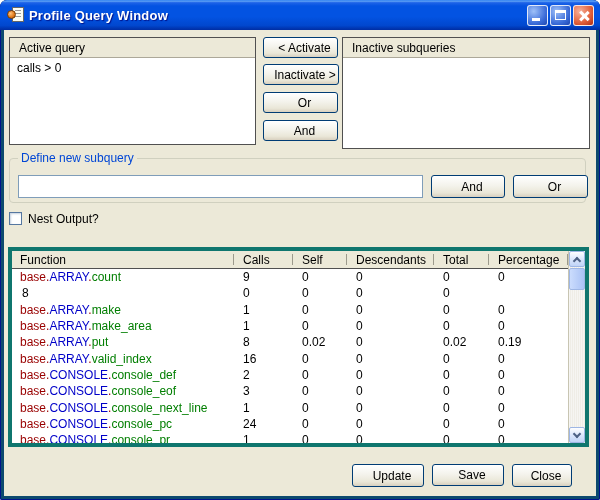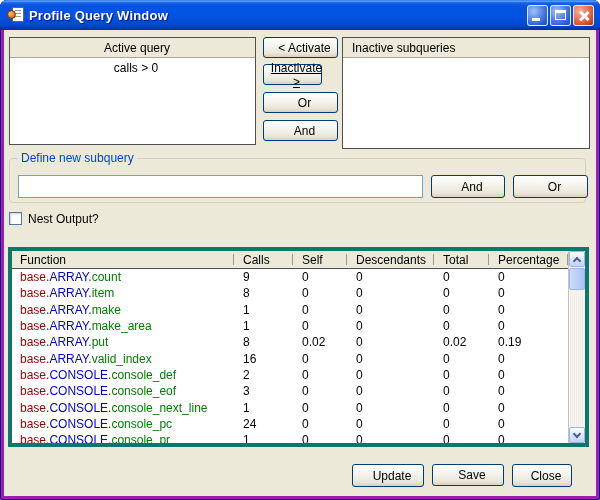--- a/index.html
+++ b/index.html
@@ -1,21 +1,21 @@
 <!DOCTYPE html>
 <html style="--pkg-color: #990000; --cls-color: #0000C8; --mth-color: #007E00;"><head>
 <meta charset="utf-8">
 <style>
   * { margin:0; padding:0; box-sizing:border-box; }
   html,body { background:#fff; }
   body { font-family:"Liberation Sans", sans-serif; }
 
   .window {
     position:relative; width:600px; height:500px;
-    background:#a21caf; border-radius:7px 7px 2px 2px; overflow:hidden;
+    background:#0c4a6e; border-radius:7px 7px 2px 2px; overflow:hidden;
     box-shadow: inset 0 0 0 1px #00138C;
   }
 
   
   .titlebar {
     position:absolute; top:0; left:0; right:0; height:30px;
     background:linear-gradient(180deg,#2A7DF0 0%,#5EA1F5 4%,#1E63E8 9%,#0353E2 20%,#0353E2 55%,#0147CE 85%,#0030A8 98%);
     display:flex; align-items:center; padding:0 6px 0 7px;
   }
   .title-text { color:#fff; font-weight:bold; font-size:13px; letter-spacing:.2px;
@@ -119,29 +119,29 @@
         </span>
       <span class="winbtn blue">
           <span class="glyph-max"></span>
         </span>
       <span class="winbtn red"><span class="glyph-close"></span></span>
     </span>
   </div>
 
   <div class="client">
 
-    <div class="panel" style="left:5px; top:7px; width:247px; height:108px;text-align:center;">
+    <div class="panel" style="left:5px; top:7px; width:247px; height:108px;">
       <div class="panel-header">Active query</div>
       <div class="panel-body">
         <div class="panel-item">calls &gt; 0</div>
       </div>
     </div>
 
     <div class="xpbtn" style="left:259px; top:7px;  width:75px; height:21px;">&lt; Activate</div>
-    <div class="xpbtn" style="left:259px; top:34px; width:59px; height:21px;text-decoration:underline;">Inactivate &gt;</div>
+    <div class="xpbtn" style="left:259px; top:34px; width:76px; height:21px;">Inactivate &gt;</div>
     <div class="xpbtn" style="left:259px; top:62px; width:75px; height:21px;">Or</div>
     <div class="xpbtn" style="left:259px; top:90px; width:75px; height:21px;">And</div>
 
     <div class="panel" style="left:338px; top:7px; width:248px; height:112px;">
       <div class="panel-header">Inactive subqueries</div>
       <div class="panel-body"></div>
     </div>
 
     <div class="groupbox" style="left:5px; top:128px; width:577px; height:45px;">
       <span class="groupbox-legend">Define new subquery</span>
@@ -165,21 +165,20 @@
       <div class="tbody">
           <div class="trow">
             <div class="cell fn"><span class="pkg">base</span><span class="dot">.</span><span class="cls">ARRAY</span><span class="dot">.</span><span class="mth">count</span></div>
             <div class="cell num">9</div>
             <div class="cell num">0</div>
             <div class="cell num">0</div>
             <div class="cell num">0</div>
             <div class="cell num">0</div>
           </div>
           <div class="trow">
-            <div class="cell fn"><span class="pkg">base</span><span class="dot">.</span><span class="cls">ARRAY</span><span class="dot">.</span><span class="mth">item</span></div>
             <div class="cell num">8</div>
             <div class="cell num">0</div>
             <div class="cell num">0</div>
             <div class="cell num">0</div>
             <div class="cell num">0</div>
           </div>
           <div class="trow">
             <div class="cell fn"><span class="pkg">base</span><span class="dot">.</span><span class="cls">ARRAY</span><span class="dot">.</span><span class="mth">make</span></div>
             <div class="cell num">1</div>
             <div class="cell num">0</div>

